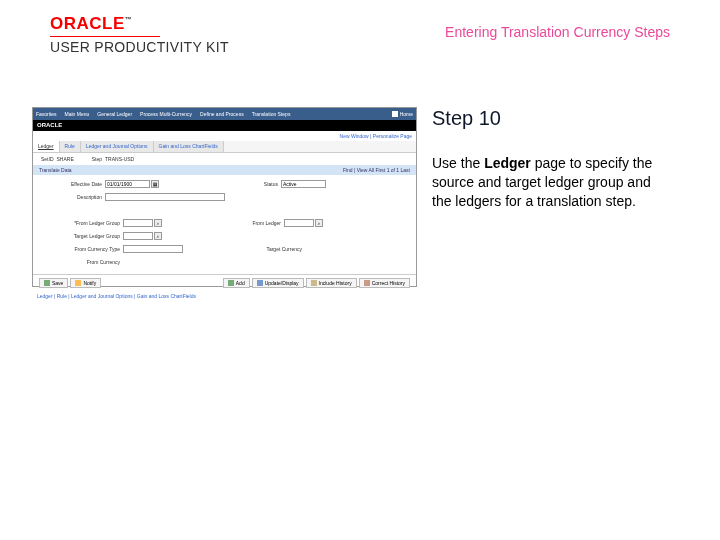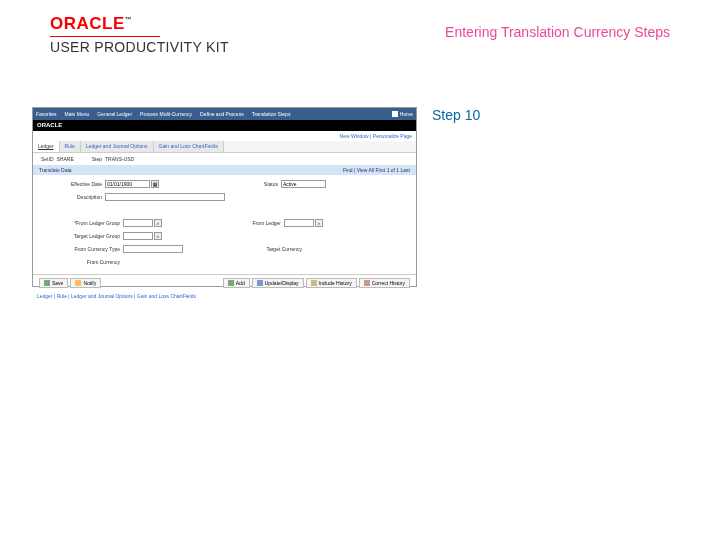--- a/index.html
+++ b/index.html
@@ -30,21 +30,21 @@
 .ss-lbl{width:62px;text-align:right;padding-right:3px;color:#333}
 .ss-lbl2{width:80px;text-align:right;padding-right:3px;color:#333}
 .ss-inp{width:45px;height:8px;border:1px solid #999;font-size:5px;padding:0 1px;background:#fff}
 .ss-lookup{width:8px;height:8px;border:1px solid #999;background:#eee;font-size:5px;text-align:center;line-height:6px;display:inline-block;margin-left:1px}
 .ss-col2{margin-left:60px}
 .ss-buttons{display:flex;padding:3px 6px;border-top:1px solid #ccc;gap:2px}
 .ss-btn{font-size:5px;padding:1px 4px;background:#f5f5f5;border:1px solid #bbb;display:flex;align-items:center;gap:2px}
 .ss-btn-icon{width:6px;height:6px;background:#7a7}
 .ss-footer{font-size:5px;color:#36c;padding:2px 4px}
 .sidebar{position:absolute;top:107px;left:432px;width:240px}
-.step-label{font-size:14px;color:#0369a1;margin-bottom:24px}
+.step-label{font-size:20px;color:#0f172a;margin-bottom:24px}
 .step-text{font-size:14px;color:#000;line-height:1.35}
 .step-text b{font-weight:bold}
 </style>
 </head>
 <body>
 
 <div class="logo-area">
   <div class="oracle-logo"><span>ORACLE</span><span class="tm">™</span></div>
   <div class="divider"></div>
   <div class="upk">USER PRODUCTIVITY KIT</div>
@@ -143,13 +143,16 @@
     <span class="ss-btn">
         <span class="ss-btn-icon" style="background:#c98"></span>
         <span>Correct History</span>
       </span>
   </div>
   <div class="ss-footer">Ledger | Rule | Ledger and Journal Options | Gain and Loss ChartFields</div>
 </div>
 
 <div class="sidebar">
   <div class="step-label">Step 10</div>
+  <div class="step-text">
+    <span>Use the </span><b>Ledger</b><span> page to specify the source and target ledger group and the ledgers for a translation step.</span>
+  </div>
 </div>
 
 </body></html>

